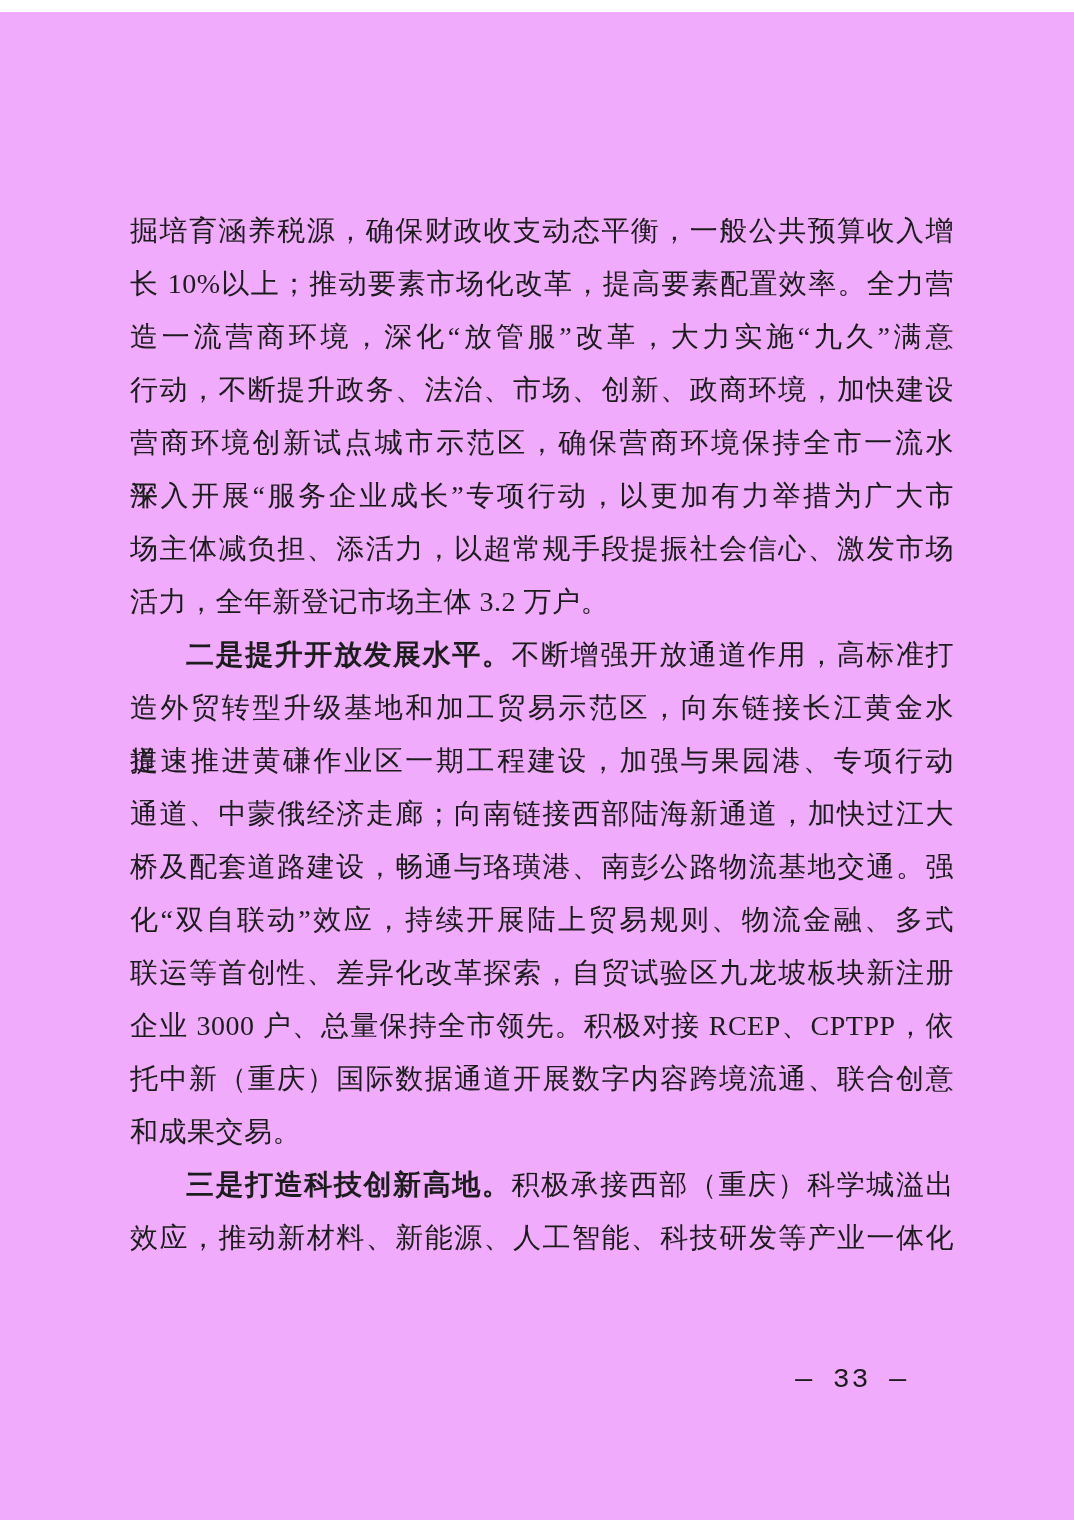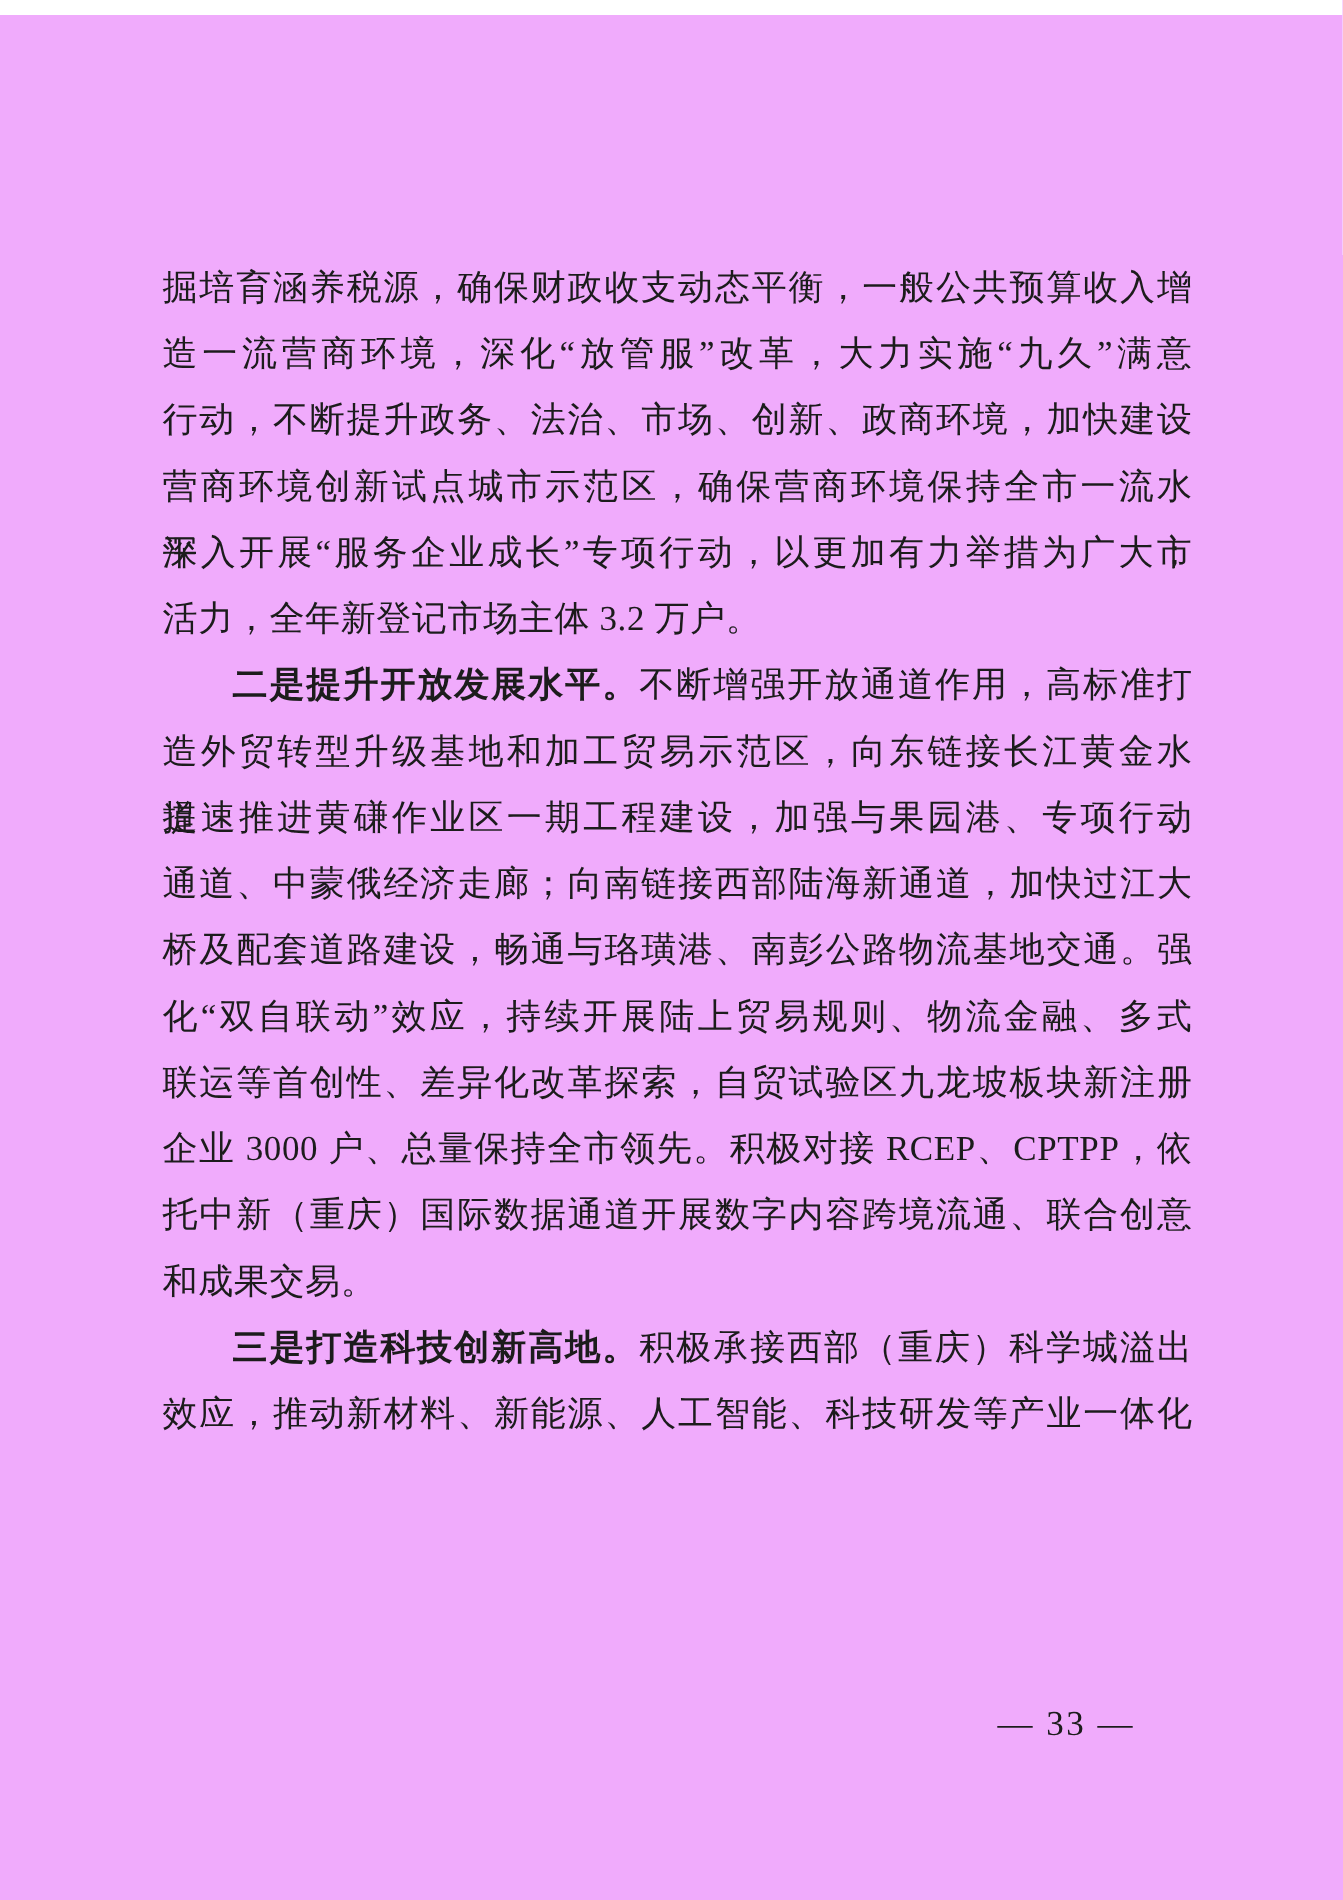--- a/index.html
+++ b/index.html
@@ -46,33 +46,36 @@
   }
   .page-number {
     position: absolute;
     top: 1348px;
     right: 166px;
     font-size: 28px;
     line-height: 40px;
     letter-spacing: 2px;
     color: #1c1c1c;
     text-align: right;
+    font-family: Liberation Mono, monospace;
   }
 </style>
 </head>
 <body>
 
 <div class="page">
 
   <div class="doc-body">
       <div class="line fill">掘培育涵养税源，确保财政收支动态平衡，一般公共预算收入增</div>
+      <div class="line fill">长 10%以上；推动要素市场化改革，提高要素配置效率。全力营</div>
       <div class="line fill">造一流营商环境，深化“放管服”改革，大力实施“九久”满意</div>
       <div class="line fill">行动，不断提升政务、法治、市场、创新、政商环境，加快建设</div>
       <div class="line fill">营商环境创新试点城市示范区，确保营商环境保持全市一流水平；</div>
       <div class="line fill">深入开展“服务企业成长”专项行动，以更加有力举措为广大市</div>
+      <div class="line fill">场主体减负担、添活力，以超常规手段提振社会信心、激发市场</div>
       <div class="line">活力，全年新登记市场主体 3.2 万户。</div>
       <div class="line fill" style="text-indent: 2em;"><b>二是提升开放发展水平。</b>不断增强开放通道作用，高标准打</div>
       <div class="line fill">造外贸转型升级基地和加工贸易示范区，向东链接长江黄金水道，</div>
       <div class="line fill">提速推进黄磏作业区一期工程建设，加强与果园港、专项行动</div>
       <div class="line fill">通道、中蒙俄经济走廊；向南链接西部陆海新通道，加快过江大</div>
       <div class="line fill">桥及配套道路建设，畅通与珞璜港、南彭公路物流基地交通。强</div>
       <div class="line fill">化“双自联动”效应，持续开展陆上贸易规则、物流金融、多式</div>
       <div class="line fill">联运等首创性、差异化改革探索，自贸试验区九龙坡板块新注册</div>
       <div class="line fill">企业 3000 户、总量保持全市领先。积极对接 RCEP、CPTPP，依</div>
       <div class="line fill">托中新（重庆）国际数据通道开展数字内容跨境流通、联合创意</div>

